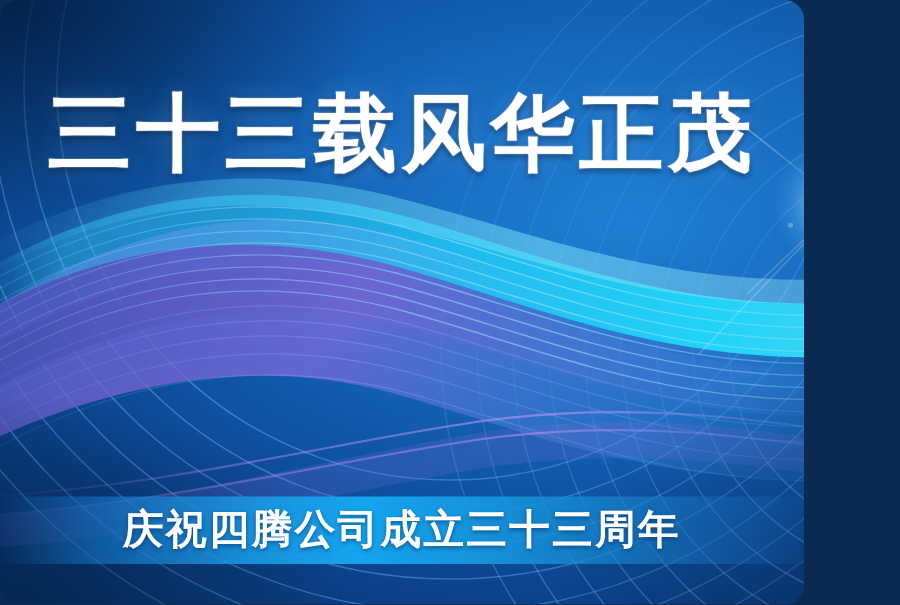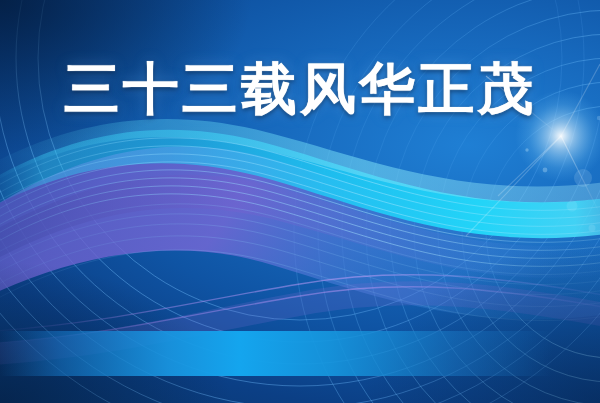--- a/index.html
+++ b/index.html
@@ -2,27 +2,28 @@
 <html><head>
 <meta charset="utf-8">
 <style>
   html, body {
     margin: 0;
     padding: 0;
     background: #0a2a52;
   }
   #poster {
     position: relative;
-    width: 600px;
+    width: 536px;
     height: 403px;
     overflow: hidden;
     font-family: "Liberation Sans", "DejaVu Sans", sans-serif;
     background:
       radial-gradient(120% 90% at 78% 36%, #1f7fd4 0%, #1769bd 28%, #0f54a4 52%, #0b3f85 74%, #083466 100%),
       linear-gradient(160deg, #063061 0%, #0a4f9e 45%, #0c4a91 70%, #07305f 100%);
+    border-radius: 13px;
   }
   #poster .layer {
     position: absolute;
     inset: 0;
     width: 600px;
     height: 403px;
     pointer-events: none;
   }
 
   
@@ -258,14 +259,17 @@
   </svg>
 
   <div class="layer vignette"></div>
 
   <div class="headline-wrap" id="line1-wrap">
     <span class="headline" id="line1">三十三载风华正茂</span>
   </div>
 
 
   <div id="subtitle-band"></div>
+  <div id="subtitle-wrap">
+    <span id="subtitle">庆祝四腾公司成立三十三周年</span>
+  </div>
 
 </div>
 
 </body></html>

